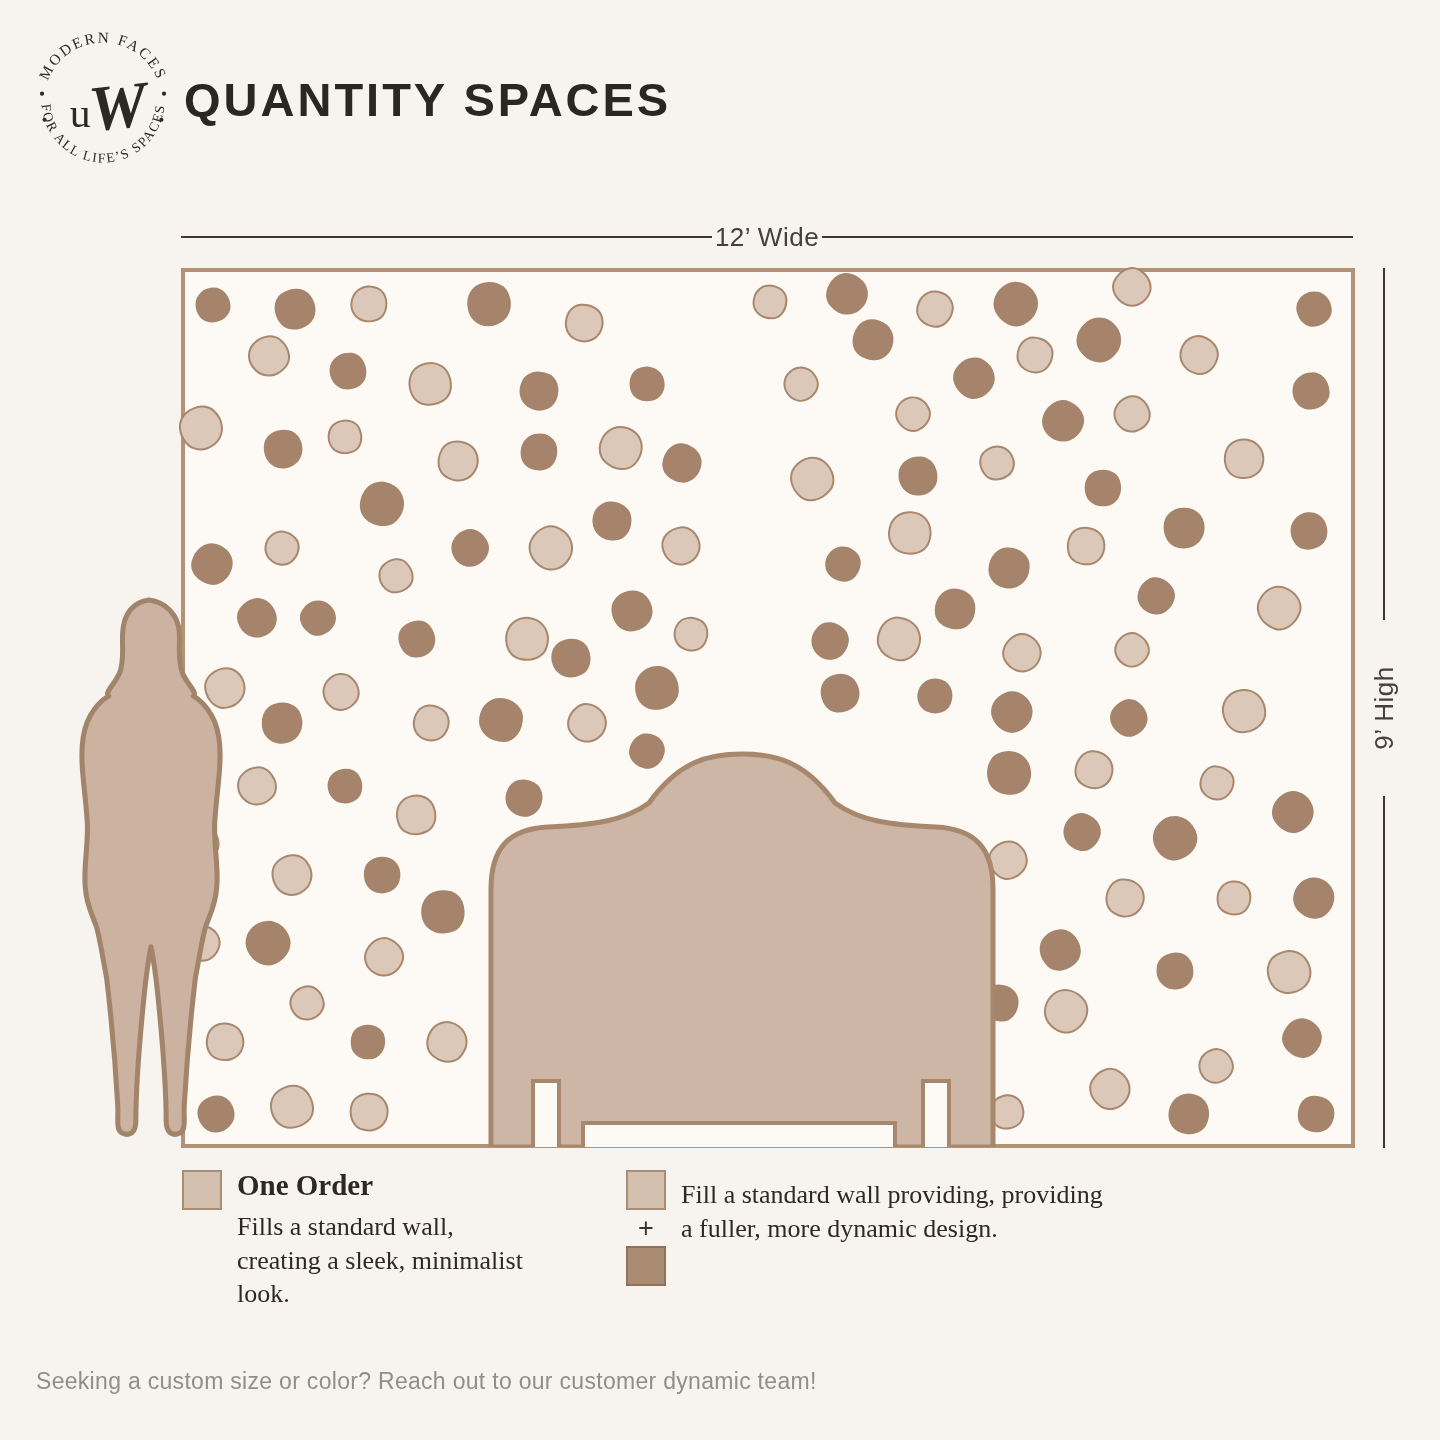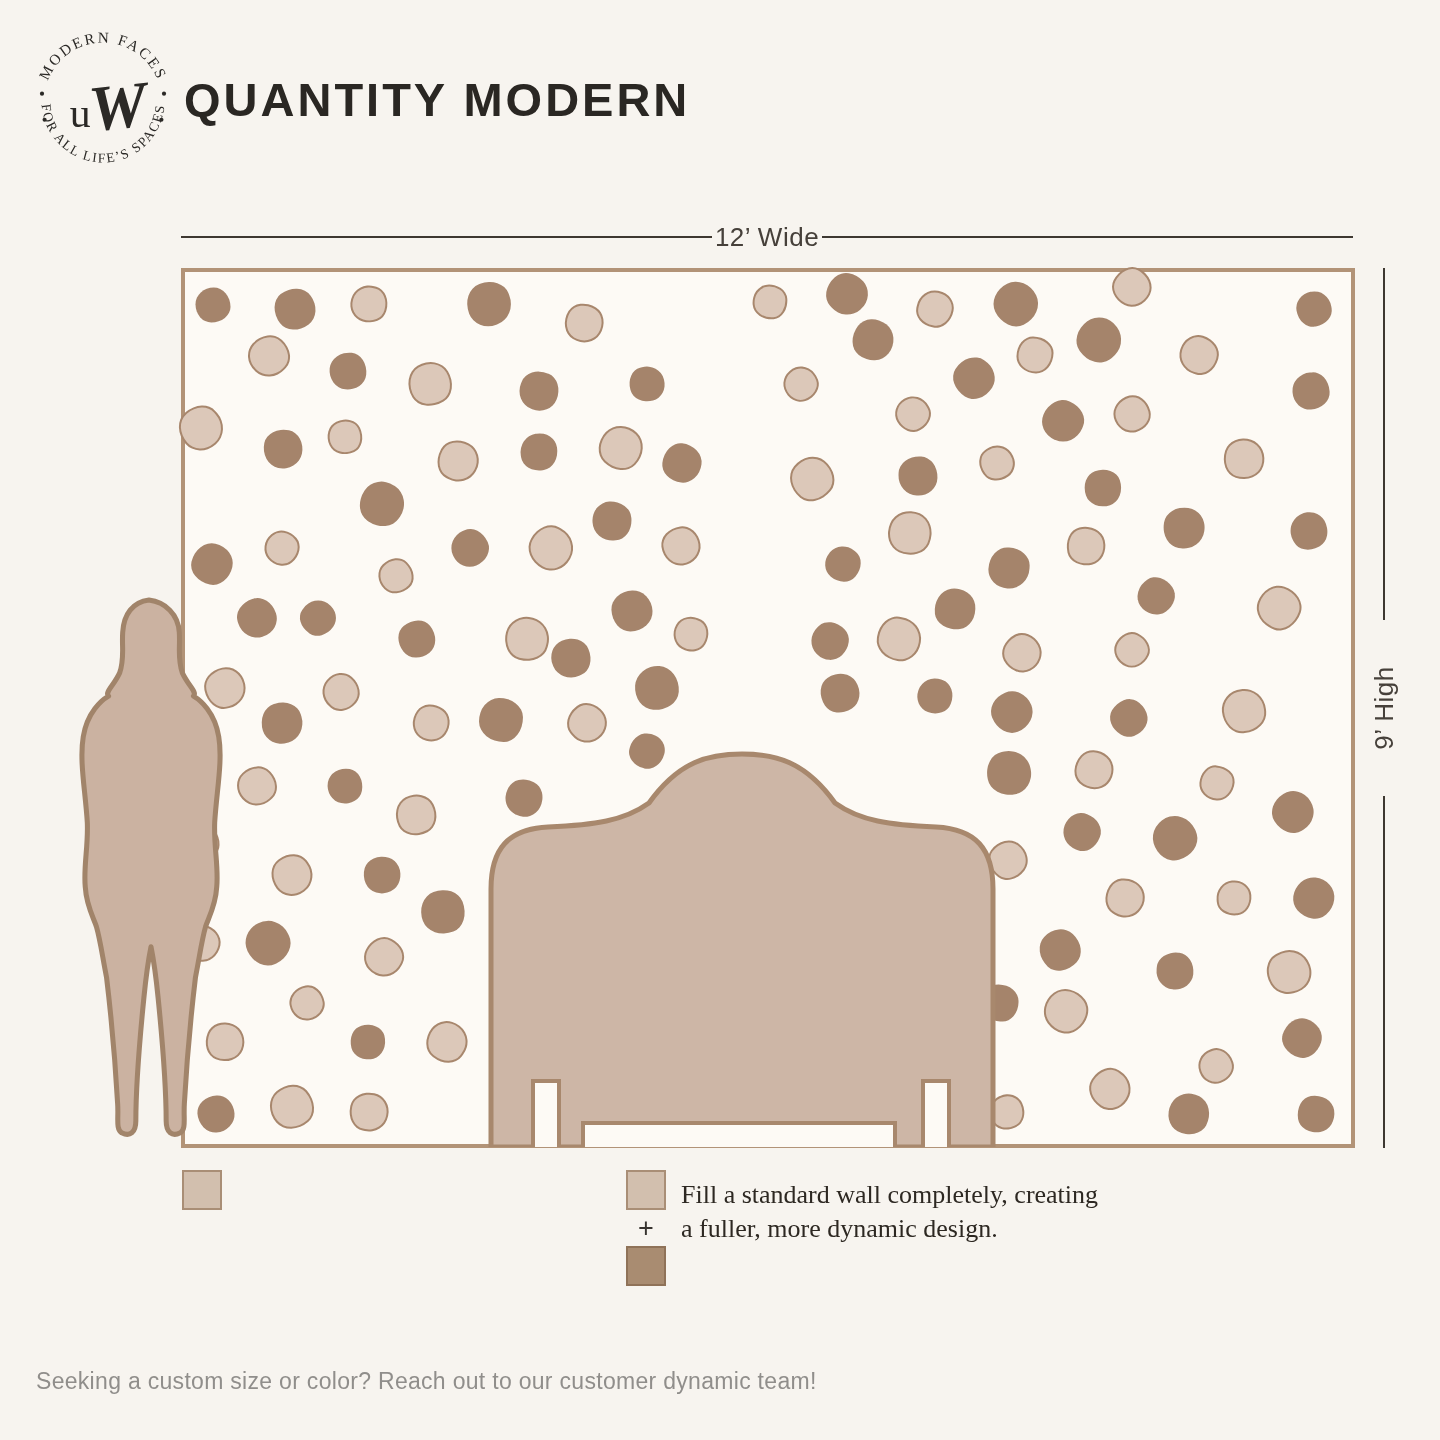--- a/index.html
+++ b/index.html
@@ -80,21 +80,21 @@
       <textPath href="#arcBottom" startOffset="50%" text-anchor="middle">FOR ALL LIFE’S SPACES</textPath>
     </text>
     <circle cx="11.5" cy="63" r="2"></circle>
     <circle cx="14" cy="88" r="2"></circle>
     <circle cx="128.5" cy="63" r="2"></circle>
     <circle cx="126" cy="88" r="2"></circle>
     <text x="38" y="95" font-family="Liberation Serif, serif" font-size="40">u</text>
     <text x="56" y="96" font-family="Liberation Serif, serif" font-size="62" font-style="italic" font-weight="700" transform="rotate(-6 85 70)">W</text>
   </g>
 </svg>
-<div class="page-title">QUANTITY MODERN</div>
+<div class="page-title">QUANTITY SPACES</div>
 
 <div class="dim-top">
   <div class="hline"></div>
   <div class="dim-label">12’ Wide</div>
   <div class="hline"></div>
 </div>
 
 <div class="wall">
   <div class="dots-layer">
       <div class="dot dark" style="width: 35px; height: 35px; left: 2.4%; top: 3.8%; border-radius: 52% 48% 55% 45% / 48% 55% 45% 52%; transform: translate(-50%, -50%) rotate(0deg);"></div>
@@ -243,26 +243,30 @@
   <div class="vlabel-wrap">
     <div class="dim-label">9’ High</div>
   </div>
   <div class="vline"></div>
 </div>
 
 <div class="legend-item legend-one">
   <div class="swatch-col">
     <div class="swatch light"></div>
   </div>
+  <div class="legend-text">
+    <div class="legend-title">One Order</div>
+    <div class="legend-desc">Fills a standard wall, creating a sleek, minimalist look.</div>
+  </div>
 </div>
 
 <div class="legend-item legend-two">
   <div class="swatch-col">
     <div class="swatch light"></div>
     <div class="plus">+</div>
     <div class="swatch dark"></div>
   </div>
   <div class="legend-text">
-    <div class="legend-desc">Fill a standard wall completely, creating a fuller, more dynamic design.</div>
+    <div class="legend-desc">Fill a standard wall providing, providing a fuller, more dynamic design.</div>
   </div>
 </div>
 
 <div class="footer-note">Seeking a custom size or color? Reach out to our customer dynamic team!</div>
 
 </body></html>

